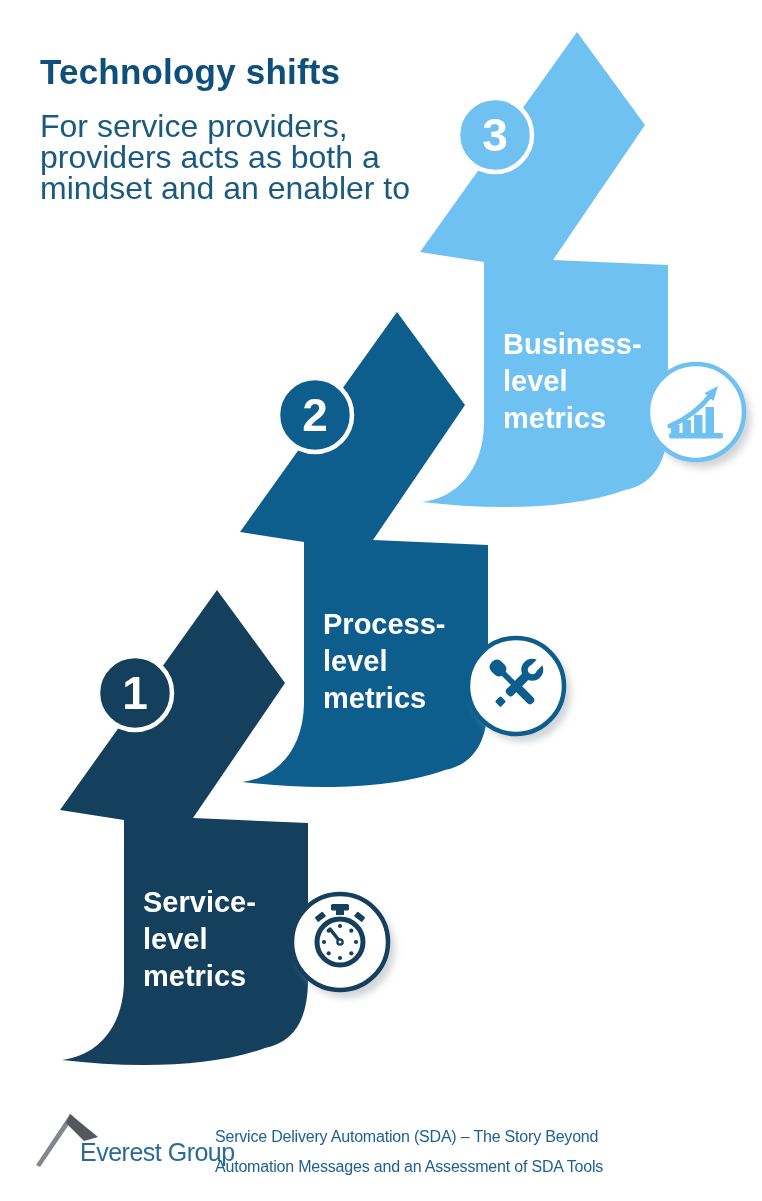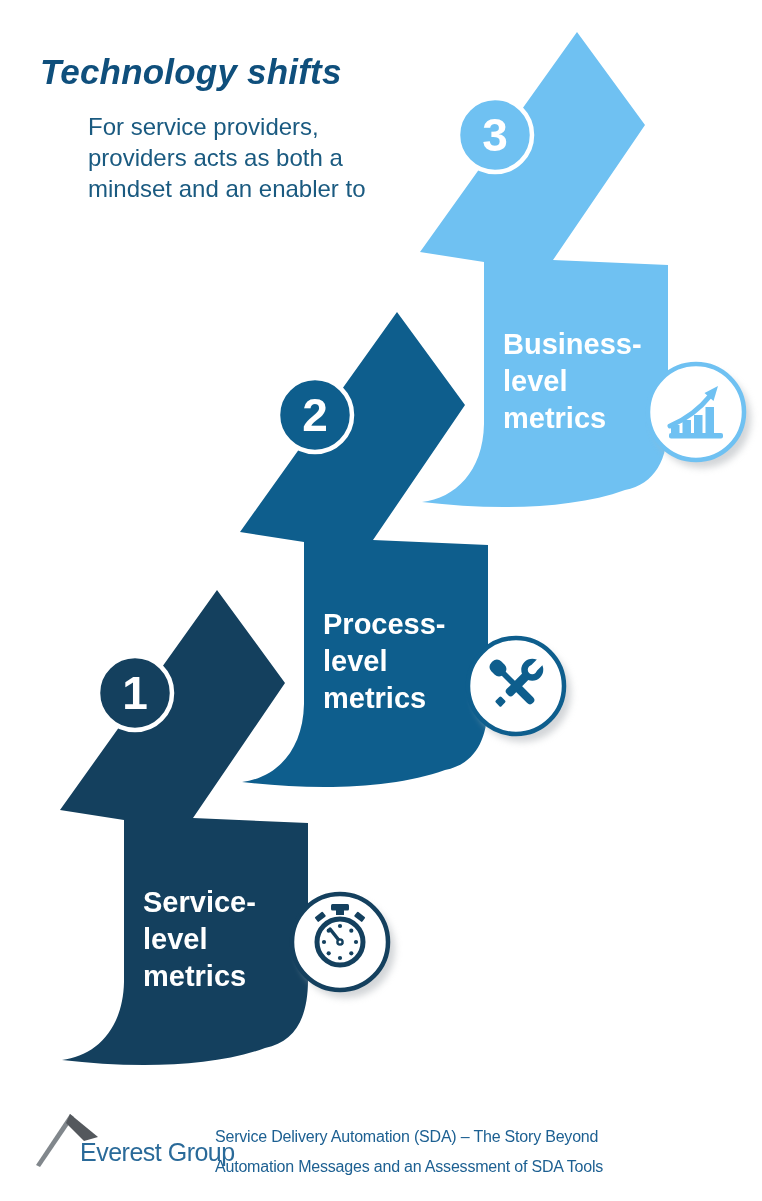--- a/index.html
+++ b/index.html
@@ -1,21 +1,21 @@
 <!DOCTYPE html>
 <html><head>
 <meta charset="utf-8">
 <style>
   html,body{margin:0;padding:0;background:#ffffff;}
   body{width:762px;height:1201px;position:relative;overflow:hidden;
        font-family:"Liberation Sans",sans-serif;}
   .abs{position:absolute;}
   .title{left:40px;top:29px;font-size:35px;font-weight:bold;color:#0f4f7c;
-         line-height:39px;letter-spacing:.2px;font-style:italic;}
-  .subtitle{left:40px;top:111px;font-size:24px;color:#1a5a80;line-height:31px;margin-left:48px;}
+         line-height:39px;letter-spacing:.2px;}
+  .subtitle{left:40px;top:111px;font-size:32px;color:#1a5a80;line-height:31px;}
   svg.main{position:absolute;left:0;top:0;}
   text.num{font-size:46px;font-weight:bold;fill:#ffffff;text-anchor:middle;
            font-family:"Liberation Sans",sans-serif;}
   text.lbl{font-size:29px;font-weight:bold;fill:#ffffff;
            font-family:"Liberation Sans",sans-serif;}
   .logo-mark{left:30px;top:1108px;width:70px;height:60px;}
   .logo-text{left:80px;top:1138px;font-size:25px;color:#2a6a99;letter-spacing:-.5px;}
   .caption{left:215px;top:1122px;font-size:16px;line-height:30px;color:#1d6092;
            letter-spacing:-.2px;}
 </style>

